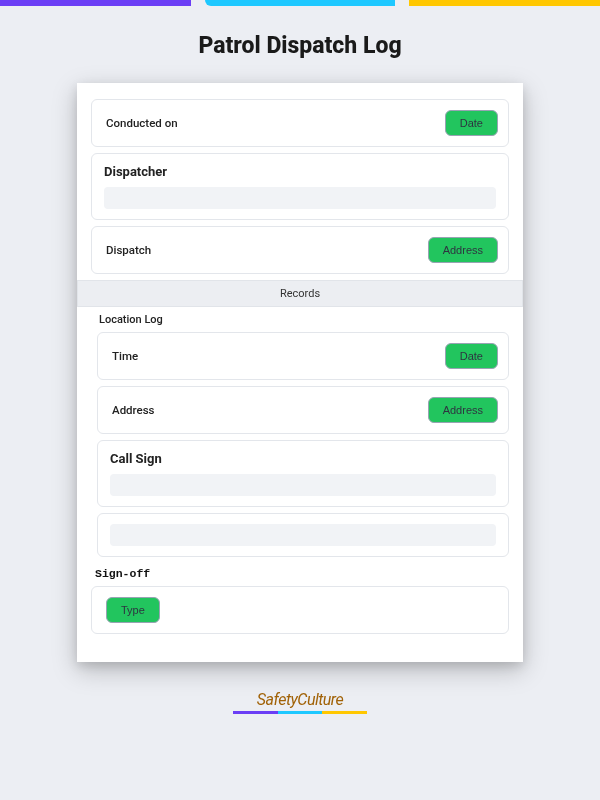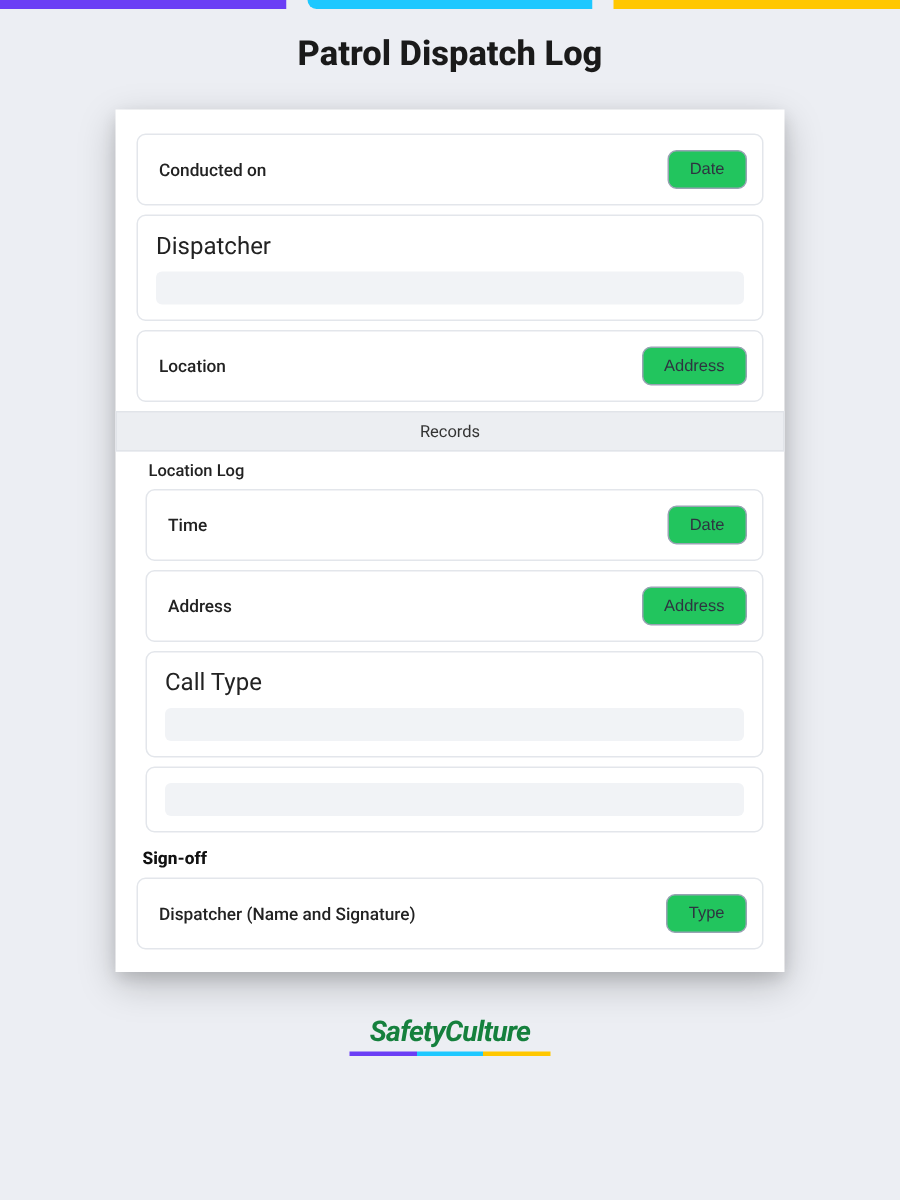--- a/index.html
+++ b/index.html
@@ -17,29 +17,29 @@
     }
     .accent-purple { background: #6b3ef5; flex: 1; }
     .accent-cyan { background: #1ec8ff; flex: 1; border-radius: 0 0 0 6px; }
     .accent-yellow { background: #ffc700; flex: 1; }
     .accent-gap { width: 14px; }
     .page-title {
       text-align: center;
       font-size: 23px;
       font-weight: 800;
       color: #1a1a1a;
-      margin-top: 16px;
+      margin-top: 26px;
       margin-bottom: 24px;
     }
     .form-card {
       width: 446px;
       margin: 0 auto;
       background: #fff;
       box-shadow: 0 8px 24px rgba(0,0,0,0.22), 0 4px 10px rgba(0,0,0,0.12);
-      padding: 10px 0 9px 0;
+      padding: 10px 0 22px 0;
     }
     .field-box {
       border: 1px solid #e3e6eb;
       border-radius: 6px;
       margin: 6px 14px;
       padding: 10px 12px 10px 12px;
       background: #fff;
       position: relative;
     }
     .field-box.inline {
@@ -52,23 +52,23 @@
       margin-left: 20px;
       margin-right: 14px;
       gap: 44px;
     }
     .field-label {
       font-size: 11.5px;
       color: #222;
       font-weight: 500;
     }
     .field-label-small {
-      font-size: 16px;
+      font-size: 13px;
       color: #222;
-      font-weight: 400;
+      font-weight: 700;
       margin-bottom: 8px;
       display: block;
     }
     .pill-btn {
       border: 1px solid #98a3b3;
       border-radius: 6px;
       background: #22c55e;
       padding: 6px 14px;
       font-size: 11px;
       color: #2e3440;
@@ -94,30 +94,31 @@
       font-size: 11px;
       color: #222;
       font-weight: 500;
       margin: 6px 0 2px 22px;
     }
     .signoff-label {
       font-size: 11.5px;
       color: #111;
       font-weight: 800;
       margin: 10px 0 4px 18px;
+      font-family: Liberation Mono, monospace;
     }
     .footer-brand {
       text-align: center;
       margin-top: 28px;
     }
     .brand-text {
-      font-size: 19px;
-      font-weight: 700;
+      font-size: 16px;
+      font-weight: 400;
       font-style: italic;
-      color: #15803d;
+      color: #a16207;
       letter-spacing: -0.5px;
     }
     .brand-underline {
       width: 134px;
       height: 3px;
       margin: 2px auto 0 auto;
       display: flex;
     }
     .ul-p { flex: 1; background: #6b3ef5; }
     .ul-c { flex: 1; background: #1ec8ff; }
@@ -142,53 +143,52 @@
     <span class="field-label">Conducted on</span>
     <button class="pill-btn">Date</button>
   </div>
 
   <div class="field-box">
     <span class="field-label-small">Dispatcher</span>
     <div class="text-input-block"></div>
   </div>
 
   <div class="field-box inline">
-    <span class="field-label">Location</span>
+    <span class="field-label">Dispatch</span>
     <button class="pill-btn">Address</button>
   </div>
 
   <div class="section-bar">Records</div>
 
   <div class="subsection-label">Location Log</div>
 
   <div class="indent">
     <div class="field-box inline">
       <span class="field-label">Time</span>
       <button class="pill-btn">Date</button>
     </div>
 
     <div class="field-box inline">
       <span class="field-label">Address</span>
       <button class="pill-btn">Address</button>
     </div>
 
     <div class="field-box">
-      <span class="field-label-small">Call Type</span>
+      <span class="field-label-small">Call Sign</span>
       <div class="text-input-block"></div>
     </div>
 
     <div class="field-box">
       <div class="text-input-block"></div>
     </div>
   </div>
 
   <div class="signoff-label">Sign-off</div>
 
   <div class="field-box inline">
-    <span class="field-label">Dispatcher (Name and Signature)</span>
     <button class="pill-btn">Type</button>
   </div>
 
 </div>
 
 <div class="footer-brand">
   <div class="brand-text">SafetyCulture</div>
   <div class="brand-underline">
     <div class="ul-p"></div>
       <div class="ul-c"></div>

